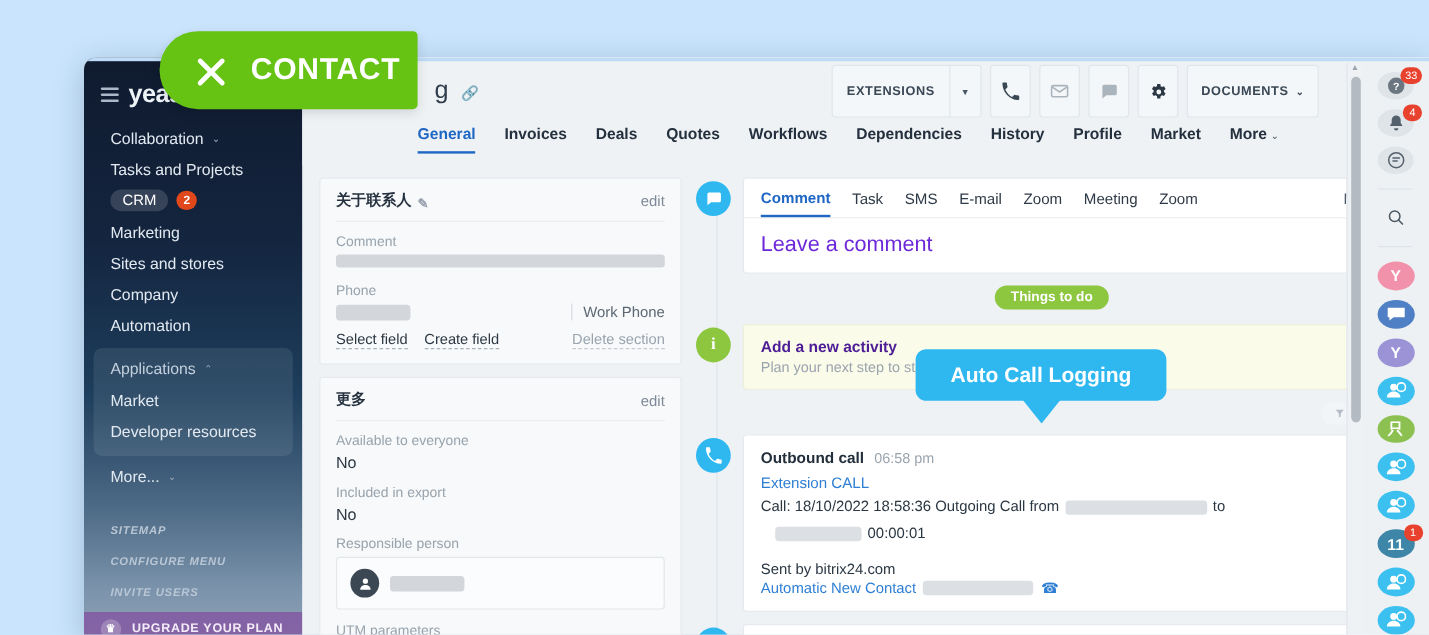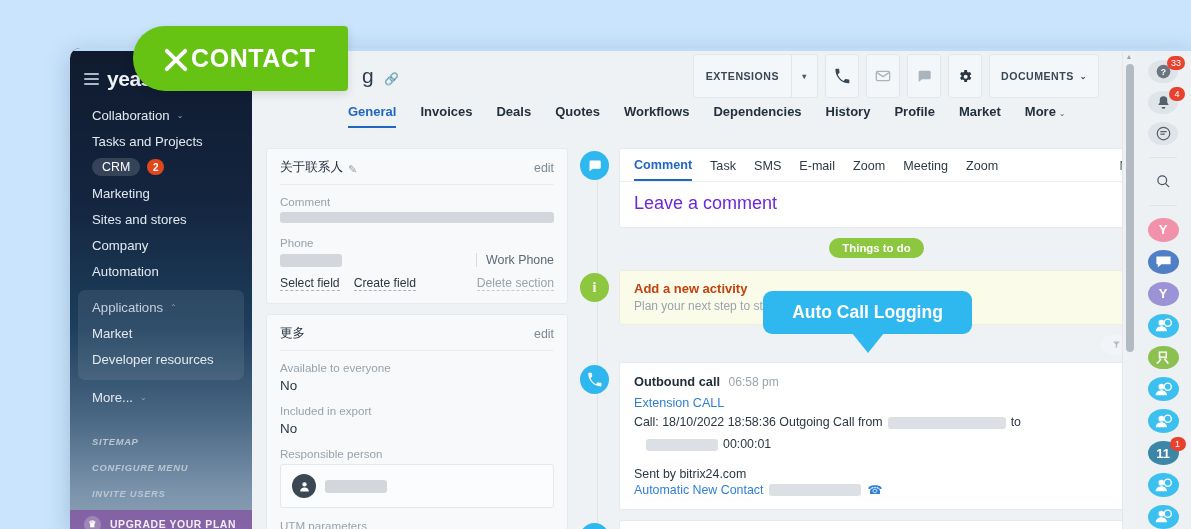--- a/index.html
+++ b/index.html
@@ -108,21 +108,21 @@
 
   .body-cols { display:flex; gap:12px; padding: 10px 0 0 14px; height: 391px; }
 
   
   .col-left { width: 302px; display:flex; flex-direction:column; gap:10px; }
   .card {
     background:#f7f9fa; border:1px solid #e6eaee; border-radius:3px; padding: 10px 13px 12px 13px;
   }
   .card-head { display:flex; align-items:center; justify-content:space-between; padding-bottom:8px;
     border-bottom:1px solid #e9edf0; margin-bottom:10px; }
-  .card-title { font-size:12.6px; font-weight:400; color:#26323f; display:flex; align-items:flex-end; gap:5px; }
+  .card-title { font-size:12.6px; font-weight:700; color:#26323f; display:flex; align-items:flex-end; gap:5px; }
   .pencil { color:#98a3ae; font-size:11px; }
   .edit-link { font-size:12.4px; color:#7d8996; }
   .fld-label { font-size:11.6px; color:#98a3ad; margin-bottom:4px; }
   .fld-value { font-size:13.4px; color:#2b3743; margin-bottom:11px; }
   .redact { background:#d3d6da; border-radius:3px; height:11px; }
   .row-inline { display:flex; align-items:center; justify-content:space-between; margin-bottom:9px; }
   .work-phone { font-size:12.4px; color:#5d6874; border-left:1px solid #d8dde2; padding-left:9px; }
   .links-row { display:flex; align-items:center; gap:14px; }
   .dash-link { font-size:12.2px; color:#2b3743; border-bottom:1px dashed #aab3bc; }
   .dash-link.muted { color:#9aa4ae; border-bottom-color:#c6ccd2; margin-left:auto; }
@@ -151,21 +151,21 @@
   .cm-tab.active { color:#2067c4; font-weight:700; border-bottom:2.5px solid #2067c4; }
   .cm-tab.more { margin-left:auto; color:#4a5764; }
   .cm-tab .chev { font-size:8px; margin-left:3px; }
   .cm-placeholder { padding: 11px 14px 13px 14px; font-size:18px; color:#6d28d9; }
 
   .chip-wrap { display:flex; justify-content:center; margin: 4px 0 12px 0; position:relative; z-index:3; }
   .chip { background:#8dc63f; color:#fff; font-size:11.4px; font-weight:700;
     border-radius:11px; padding: 4px 13px; }
 
   .act-card.note { background:#fbfbea; border-color:#eeeedd; padding: 10px 14px 11px 14px; }
-  .note-title { font-size:13px; font-weight:700; color:#c2410c; }
+  .note-title { font-size:13px; font-weight:700; color:#4c1d95; }
   .note-sub { font-size:12px; color:#9aa4ae; margin-top:3px; }
 
   .filter-row { display:flex; justify-content:flex-end; margin: 0 0 8px 0; }
   .filter-btn { background:#f2f5f7; border-radius:12px; padding: 4px 11px;
     font-size:9.6px; font-weight:700; letter-spacing:.6px; color:#96a0ab;
     display:flex; align-items:center; gap:5px; }
   .filter-btn svg { width:9px; height:9px; fill:#b3bcc5; }
 
   .call-card { padding: 11px 14px 12px 14px; position:relative; }
   .call-head { font-size:12.8px; color:#222e3a; font-weight:700; }
@@ -204,21 +204,21 @@
     padding:0 4px; display:flex; align-items:center; justify-content:center; }
   .rail-sep { width:28px; height:1px; background:#dde3e8; margin: 4px 0; }
   .rail-av { width:31px; height:31px; border-radius:50%; display:flex; align-items:center;
     justify-content:center; color:#fff; font-size:13px; font-weight:700; position:relative; }
   .rail-av svg { width:17px; height:17px; fill:#fff; }
 
   
   .callout-contact {
     position:absolute; left:133px; top:26px; width:215px; height:65px;
     background:#66c213; border-radius:32px 4px 4px 32px;
-    display:flex; align-items:center; padding-left:28px; z-index:60;
+    display:flex; align-items:center; gap:18px; padding-left:28px; z-index:60;
     box-shadow: 0 3px 10px rgba(0,0,0,.12);
   }
   .callout-contact .xmark { width:30px; height:30px; position:relative; }
   .callout-contact .xmark i { position:absolute; left:0; top:14px; width:30px; height:4px;
     background:#fff; border-radius:2px; }
   .callout-contact .xmark i:first-child { transform:rotate(45deg); }
   .callout-contact .xmark i:last-child { transform:rotate(-45deg); }
   .callout-contact .txt { color:#fff; font-size:25px; font-weight:700; letter-spacing:.6px; }
 
   .callout-acl {

